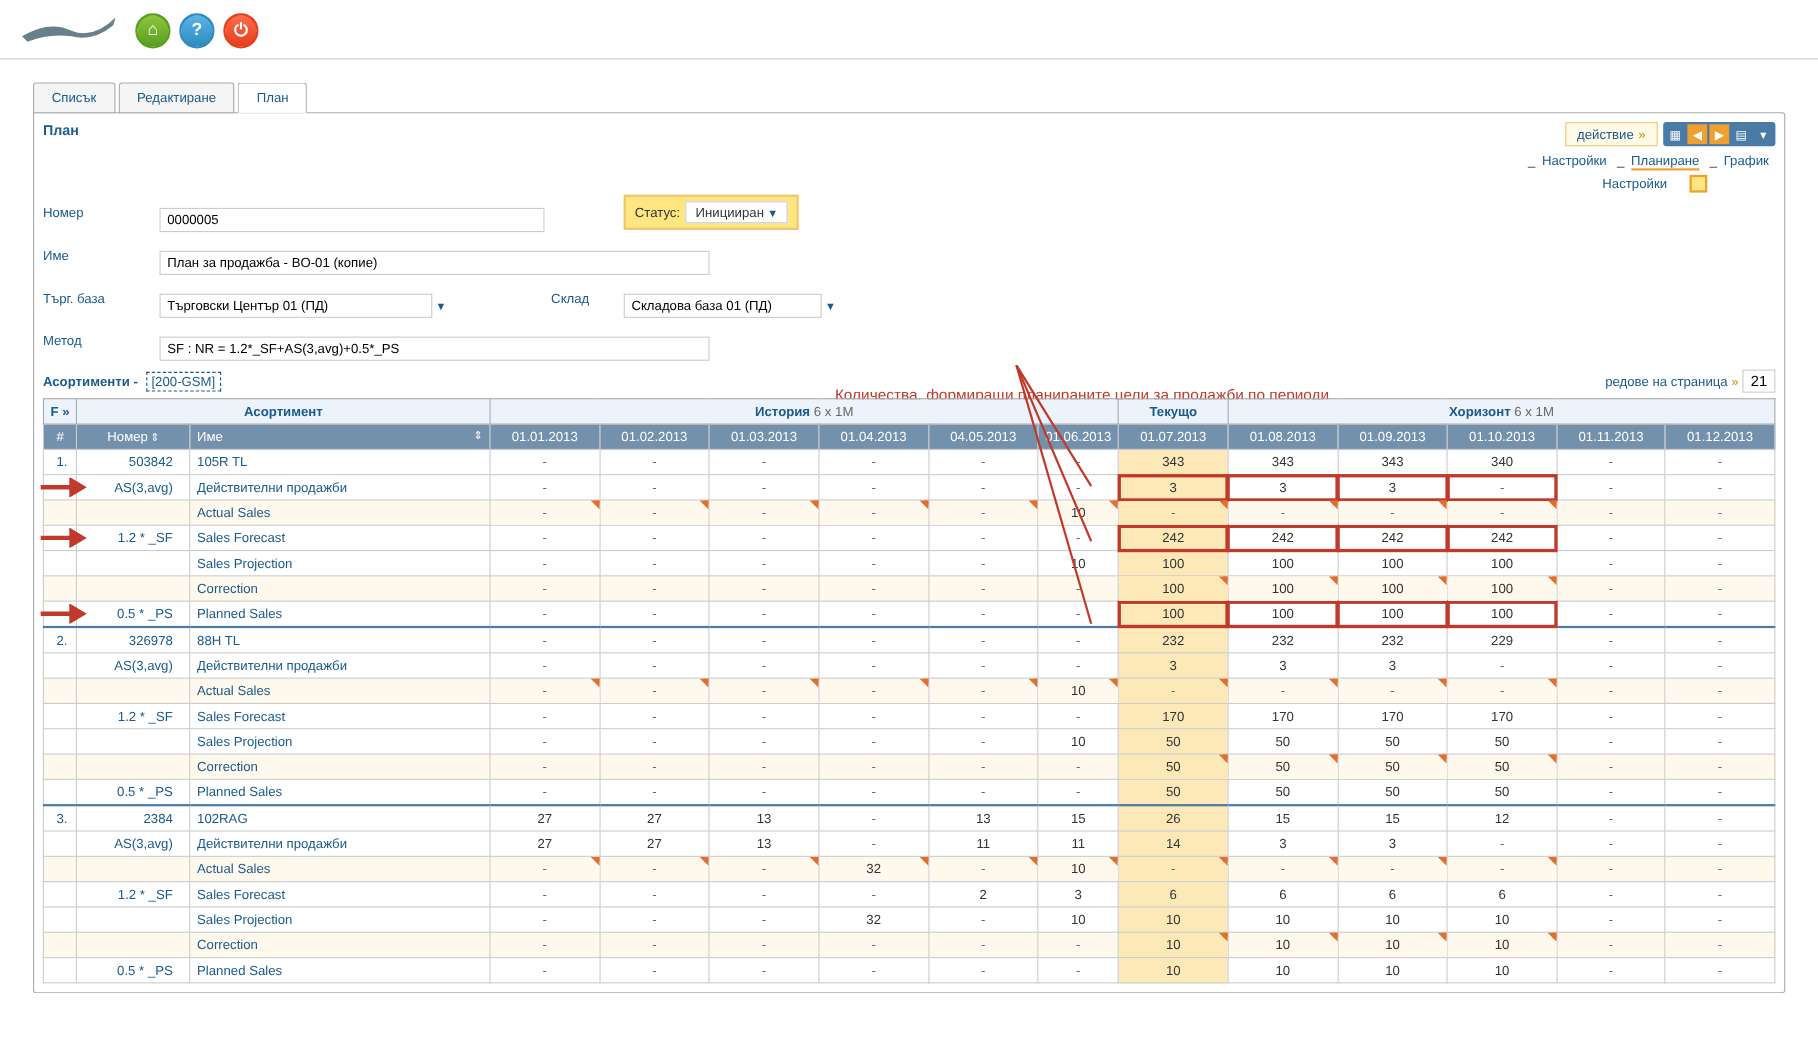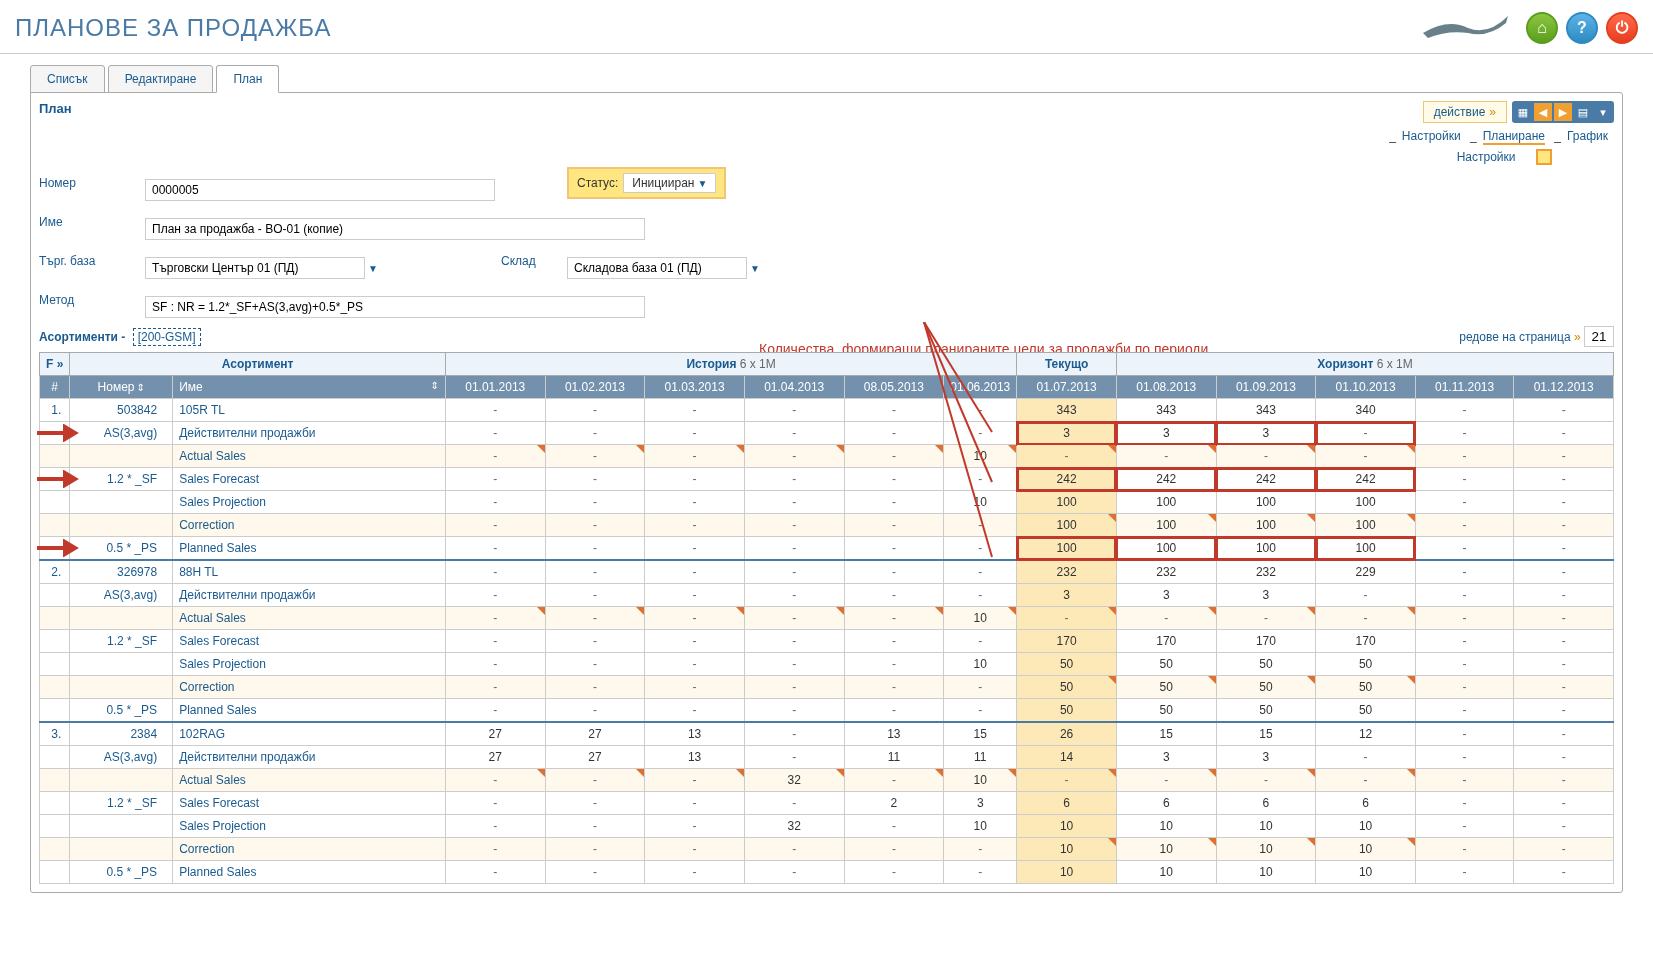--- a/index.html
+++ b/index.html
@@ -7,21 +7,21 @@
 .header-bar { display: flex; align-items: center; justify-content: space-between; padding: 8px 15px 5px; border-bottom: 1px solid #ccc; }
 .page-title { font-size: 24px; font-weight: 300; color: #4a7ba6; letter-spacing: 1px; }
 .header-icons { display: flex; gap: 8px; align-items: center; }
 .round-icon { width: 32px; height: 32px; border-radius: 50%; display: flex; align-items: center; justify-content: center; border: 2px solid; font-size: 16px; font-weight: bold; cursor: pointer; }
 .home-icon { background: linear-gradient(#8dc63f,#5a9e1f); border-color: #5a9e1f; color: #fff; }
 .help-icon { background: linear-gradient(#5cb3e8,#2e8bc0); border-color: #2e8bc0; color: #fff; }
 .power-icon { background: linear-gradient(#ff6b4a,#e63e1f); border-color: #e63e1f; color: #fff; }
 .bird-decor { width: 100px; height: 40px; position: relative; }
 .bird-decor svg { width: 100%; height: 100%; }
 
-.tabs { display: flex; padding: 0 30px; margin-top: 10px; }
+.tabs { display: flex; padding: 0 30px; margin-top: 20px; }
 .tab { padding: 6px 16px; border: 1px solid #aaa; background: #f5f5f5; color: #1a5a8e; cursor: pointer; margin-right: 3px; border-radius: 3px 3px 0 0; position: relative; top: 1px; }
 .tab.active { background: #fff; border-bottom-color: #fff; font-weight: normal; }
 
 .content { border: 1px solid #aaa; margin: 0 30px; padding: 8px; border-radius: 0 3px 3px 3px; }
 
 .plan-header { display: flex; justify-content: space-between; align-items: flex-start; }
 .plan-title { color: #1a5a8e; font-weight: bold; font-size: 13px; margin-bottom: 8px; }
 
 .action-block { display: flex; align-items: center; gap: 0; }
 .action-link { color: #1a5a8e; padding: 3px 10px; border: 1px solid #f0c674; background: #fffbe6; cursor: pointer; }
@@ -77,21 +77,20 @@
 .arrow-cell { position: relative; }
 .red-arrow-svg { position: absolute; left: -5px; top: 2px; width: 50px; height: 18px; }
 
 .annot-wrap { position: relative; }
 .annot-svg { position: absolute; left: 875px; top: -30px; width: 90px; height: 280px; pointer-events: none; z-index: 10; }
 </style>
 </head>
 <body>
 
 <div class="header-bar">
-  <div class="page-title">ПЛАНОВЕ ЗА ПРОДАЖБА</div>
   <div class="header-icons">
     <div class="bird-decor">
       <svg viewBox="0 0 100 40">
           <path d="M5 25 Q30 10 50 20 Q70 28 90 8 L88 15 Q70 30 50 25 Q30 22 10 30 Z" fill="#2a4a5a" opacity="0.7"></path>
         </svg>
     </div>
     <div class="round-icon home-icon">⌂</div>
     <div class="round-icon help-icon">?</div>
     <div class="round-icon power-icon">⏻</div>
   </div>
@@ -138,21 +137,21 @@
       <div></div>
       <div><span class="status-box">
             <span class="status-label">Статус:</span>
             <span class="status-val"><span>Иницииран</span><span class="dropdown-arrow">▼</span></span>
           </span></div>
 
       <div class="form-label">Име</div>
       <div style="grid-column:2/5;"><input class="form-input wide" value="План за продажба - BO-01 (копие)" style=""></div>
 
       <div class="form-label">Търг. база</div>
-      <div><input class="form-input" style="width: 220px;" value="Търговски Център 01 (ПД)"><span class="dropdown-arrow">▼</span></div>
+      <div><input class="form-input" style="width: 248px;" value="Търговски Център 01 (ПД)"><span class="dropdown-arrow">▼</span></div>
       <div class="form-label">Склад</div>
       <div><input class="form-input" style="width: 180px;" value="Складова база 01 (ПД)"><span class="dropdown-arrow">▼</span></div>
 
       <div class="form-label">Метод</div>
       <div style="grid-column:2/5;"><input class="form-input wide" value="SF : NR = 1.2*_SF+AS(3,avg)+0.5*_PS" style=""></div>
     </div>
     <div class="annotation">Количества, формиращи планираните цели за продажби по периоди</div>
   </div>
 
   <div class="assort-row">
@@ -183,21 +182,21 @@
           <th class="group-hdr" colspan="5"><span>Хоризонт</span> <span style="font-weight:normal;color:#666;">6 x 1M</span></th>
         </tr>
         <tr id="month-header-row">
           <th class="sub-hdr">#</th>
           <th class="sub-hdr"><span>Номер</span><span class="sort-icon">⇕</span></th>
           <th class="sub-hdr" style="text-align:left;min-width:200px;"><span>Име</span><span class="sort-icon" style="float:right;">⇕</span></th>
         <th class="sub-hdr">01.01.2013</th>
             <th class="sub-hdr">01.02.2013</th>
             <th class="sub-hdr">01.03.2013</th>
             <th class="sub-hdr">01.04.2013</th>
-            <th class="sub-hdr">08.05.2013</th>
+            <th class="sub-hdr">04.05.2013</th>
             <th class="sub-hdr" style="width: 55px;">01.06.2013</th>
             <th class="sub-hdr">01.07.2013</th>
             <th class="sub-hdr">01.08.2013</th>
             <th class="sub-hdr">01.09.2013</th>
             <th class="sub-hdr">01.10.2013</th>
             <th class="sub-hdr">01.11.2013</th>
             <th class="sub-hdr">01.12.2013</th>
           </tr>
       </thead>
       <tbody id="grid-body">

